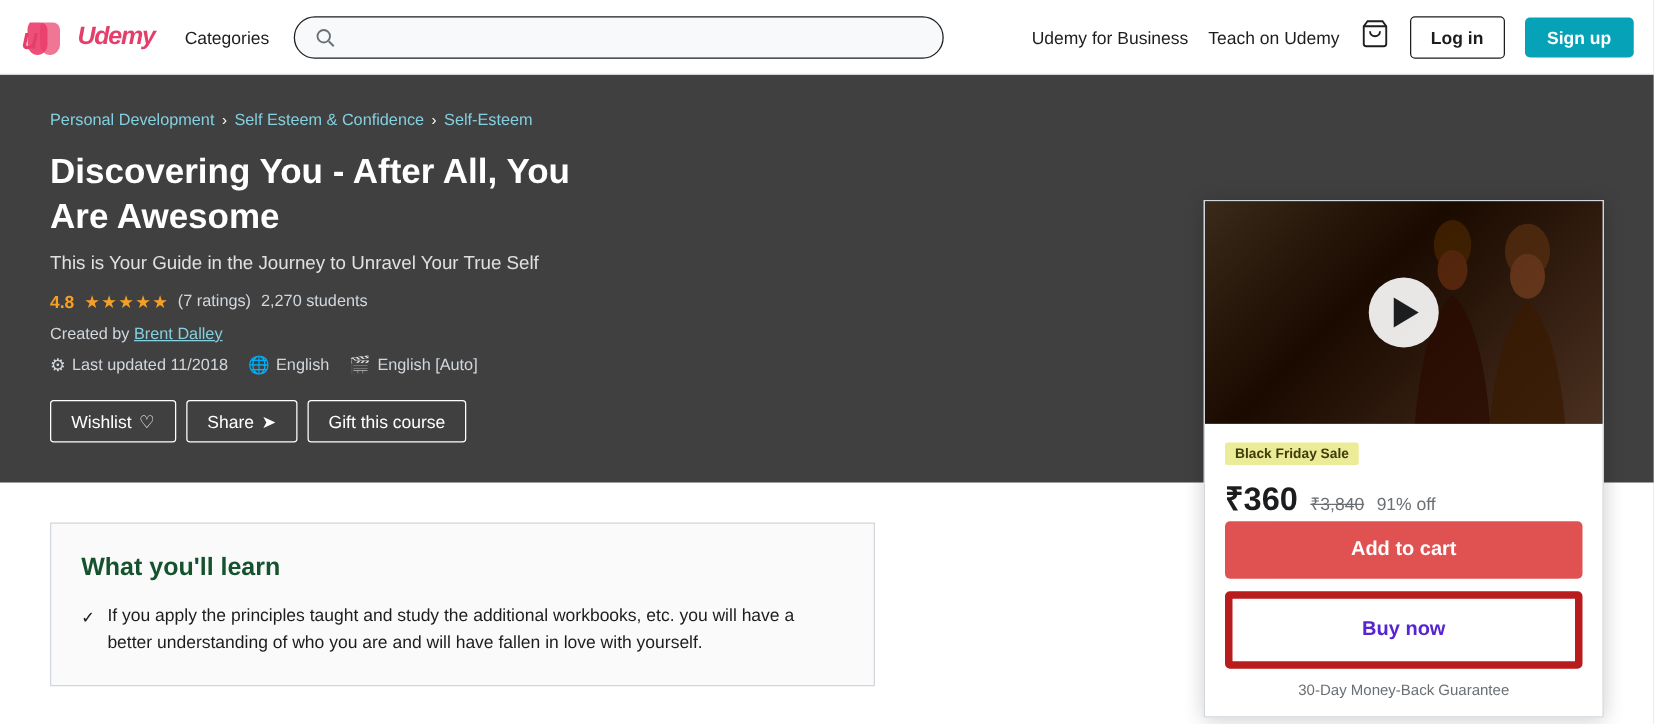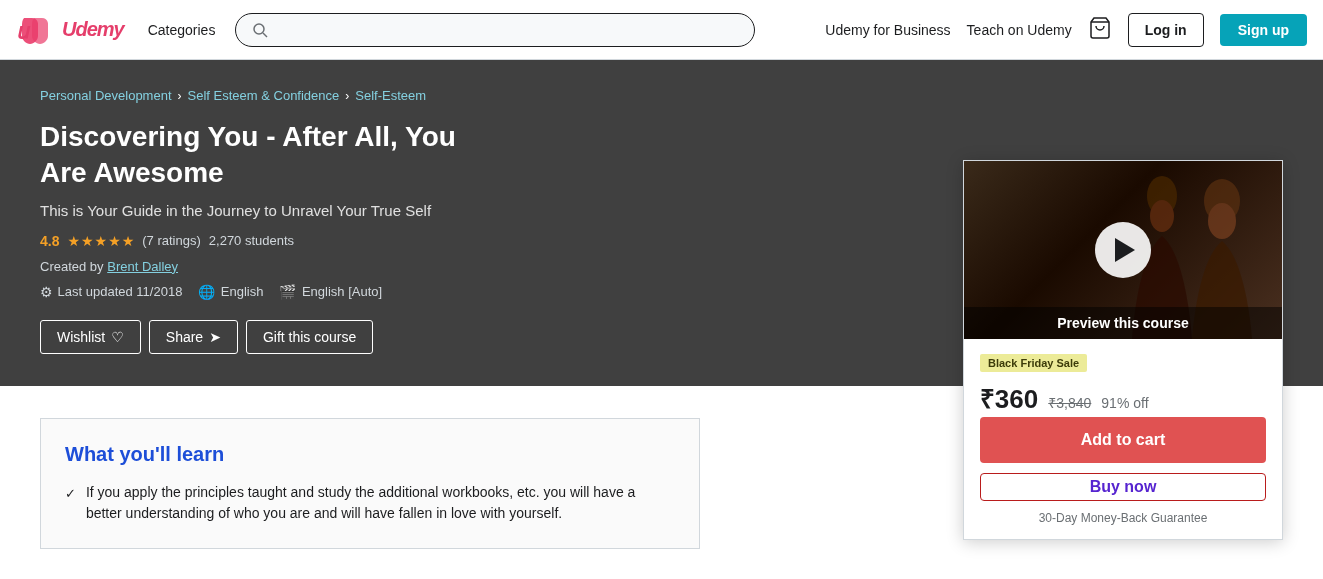--- a/index.html
+++ b/index.html
@@ -322,22 +322,22 @@
       font-size: 16px;
       font-weight: 700;
       cursor: pointer;
       border-radius: 4px;
       margin-bottom: 10px;
     }
     .btn-buy-now {
       width: 100%;
       background: #fff;
       color: #5624d0;
-      border: 1px solid #b91c1c;
-      padding: 4px;
+      border: 6px solid #b91c1c;
+      padding: 16px;
       font-size: 16px;
       font-weight: 700;
       cursor: pointer;
       border-radius: 4px;
       margin-bottom: 10px;
     }
     .money-back {
       text-align: center;
       font-size: 12px;
       color: #6a6f73;
@@ -352,21 +352,21 @@
     }
     .learn-section {
       width: 660px;
       border: 1px solid #d1d7dc;
       padding: 24px;
       background: #fafafa;
     }
     .learn-title {
       font-size: 20px;
       font-weight: 700;
-      color: #1d4ed8;
+      color: #14532d;
       margin-bottom: 16px;
     }
     .learn-item {
       display: flex;
       align-items: flex-start;
       gap: 10px;
       font-size: 14px;
       color: #1c1d1f;
       line-height: 1.5;
     }
@@ -485,21 +485,20 @@
 
         <ellipse cx="120" cy="60" rx="14" ry="18" fill="#7a4020"></ellipse>
 
         <ellipse cx="60" cy="35" rx="15" ry="20" fill="#4a2800"></ellipse>
         <path d="M30 178 C30 178 35 95 60 75 C85 95 90 178 90 178Z" fill="#2a0a00"></path>
         <ellipse cx="60" cy="55" rx="12" ry="16" fill="#6a3010"></ellipse>
       </svg>
       <div class="play-btn">
         <div class="play-triangle"></div>
       </div>
-      <div class="preview-overlay">Preview this course</div>
     </div>
 
     <div class="course-card-body">
       <span class="sale-badge">Black Friday Sale</span>
       <div class="price-row">
         <span class="price-current">₹360</span>
         <span class="price-original">₹3,840</span>
         <span class="price-discount">91% off</span>
       </div>
       <button class="btn-add-cart">Add to cart</button>

